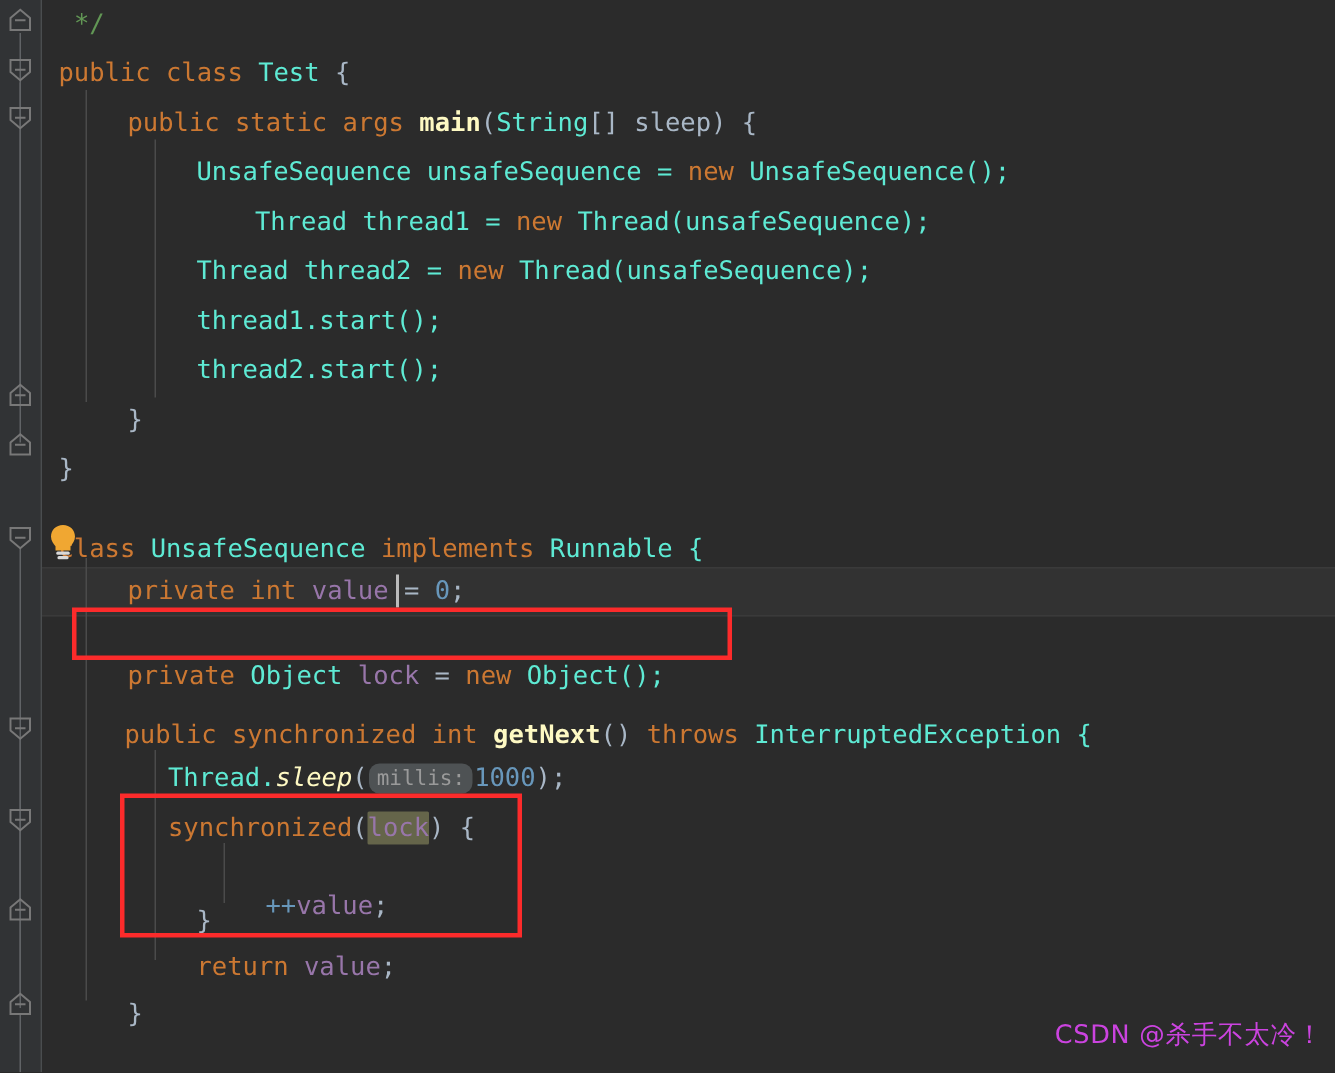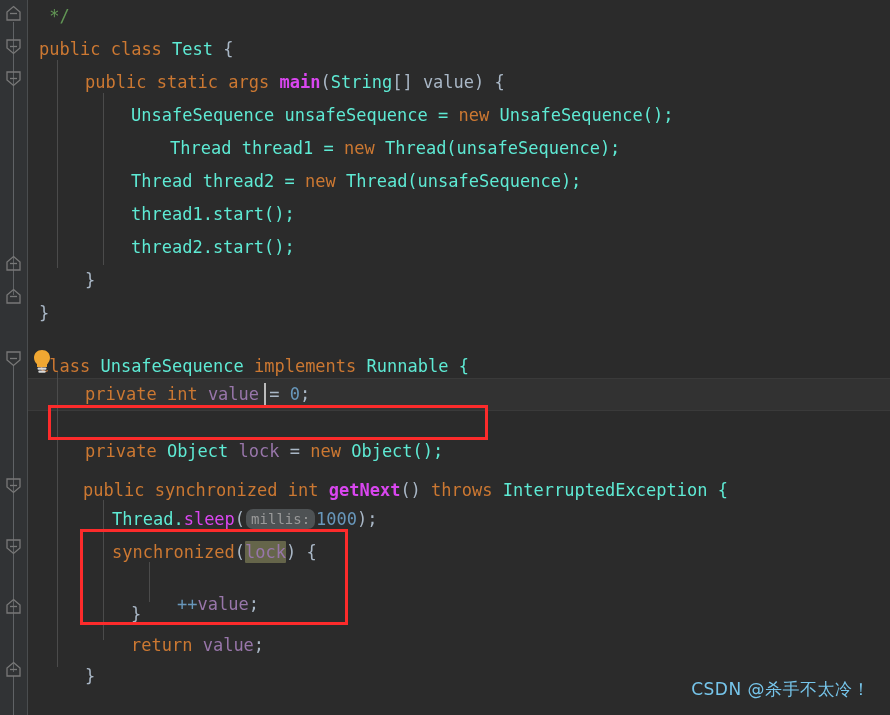--- a/index.html
+++ b/index.html
@@ -93,25 +93,25 @@
     width: 2px;
     height: 22px;
     background: #bbbbbb;
     z-index: 4;
   }
 
   
   .kw   { color: #cc7832; }            
   .cls  { color: #5eead4; }            
   .fld  { color: #9876aa; }            
-  .mth  { color: #d946ef; }            
+  .mth  { color: #fef9c3; }            
   .num  { color: #6897bb; }            
   .cmt  { color: #629755; }            
   .pun  { color: #a9b7c6; }
-  .ital { }
+  .ital { font-style: italic; }
   .bold { font-weight: bold; }
 
   
   .hl-ident {
     background: #65654a;
     border-radius: 1px;
     padding: 1px 0;
   }
   
   .hint {
@@ -137,23 +137,23 @@
   .bulb {
     position: absolute;
     width: 26px;
     height: 28px;
     z-index: 6;
   }
 
   
   .watermark {
     position: absolute;
-    right: 20px;
+    right: 8px;
     bottom: 14px;
-    color: #7dd3fc;
+    color: #d946ef;
     font-family: "DejaVu Sans", "Liberation Sans", sans-serif;
     font-size: 17px;
     letter-spacing: 0.5px;
     z-index: 7;
     opacity: 0.92;
   }
 </style>
 </head>
 <body>
 
@@ -237,21 +237,21 @@
   <div class="indent-guide" style="left:57px;  top:60px;  height:208px;"></div>
   <div class="indent-guide" style="left:103px; top:93px;  height:172px;"></div>
   <div class="indent-guide" style="left:57px;  top:372px; height:295px;"></div>
   <div class="indent-guide" style="left:103px; top:500px; height:140px;"></div>
   <div class="indent-guide" style="left:149px; top:562px; height:40px;"></div>
 
   <div class="code">
     <div id="lines">
         <div class="line" style="top: 0px; left: 11px;"><span class="pun"> </span><span class="cmt">*/</span></div>
         <div class="line" style="top: 33px; left: 11px;"><span class="kw">public</span><span class="pun"> </span><span class="kw">class</span><span class="pun"> </span><span class="cls">Test</span><span class="pun"> {</span></div>
-        <div class="line" style="top: 66px; left: 57px;"><span class="kw">public</span><span class="pun"> </span><span class="kw">static</span><span class="pun"> </span><span class="kw">args</span><span class="pun"> </span><span class="mth bold">main</span><span class="pun">(</span><span class="cls">String</span><span class="pun">[] value) {</span></div>
+        <div class="line" style="top: 66px; left: 57px;"><span class="kw">public</span><span class="pun"> </span><span class="kw">static</span><span class="pun"> </span><span class="kw">args</span><span class="pun"> </span><span class="mth bold">main</span><span class="pun">(</span><span class="cls">String</span><span class="pun">[] sleep) {</span></div>
         <div class="line" style="top: 99px; left: 103px;"><span class="cls">UnsafeSequence unsafeSequence = </span><span class="kw">new</span><span class="cls"> UnsafeSequence();</span></div>
         <div class="line" style="top: 132px; left: 103px; margin-left: 39px;"><span class="cls">Thread thread1 = </span><span class="kw">new</span><span class="cls"> Thread(unsafeSequence);</span></div>
         <div class="line" style="top: 165px; left: 103px;"><span class="cls">Thread thread2 = </span><span class="kw">new</span><span class="cls"> Thread(unsafeSequence);</span></div>
         <div class="line" style="top: 198px; left: 103px;"><span class="cls">thread1.start();</span></div>
         <div class="line" style="top: 231px; left: 103px; text-align: center;"><span class="cls">thread2.start();</span></div>
         <div class="line" style="top: 264px; left: 57px;"><span class="pun">}</span></div>
         <div class="line" style="top: 297px; left: 11px;"><span class="pun">}</span></div>
         <div class="line" style="top: 350px; left: 11px;"><span class="kw">class</span><span class="cls"> UnsafeSequence </span><span class="kw">implements</span><span class="cls"> Runnable {</span></div>
         <div class="line" style="top: 378px; left: 57px;"><span class="kw">private</span><span class="pun"> </span><span class="kw">int</span><span class="pun"> </span><span class="fld">value</span><span class="pun"> = </span><span class="num">0</span><span class="pun">;</span></div>
         <div class="line" style="top: 411px; left: 57px; margin-top: 24px;"><span class="kw">private</span><span class="cls"> Object </span><span class="fld">lock</span><span class="pun"> = </span><span class="kw">new</span><span class="cls"> Object();</span></div>

